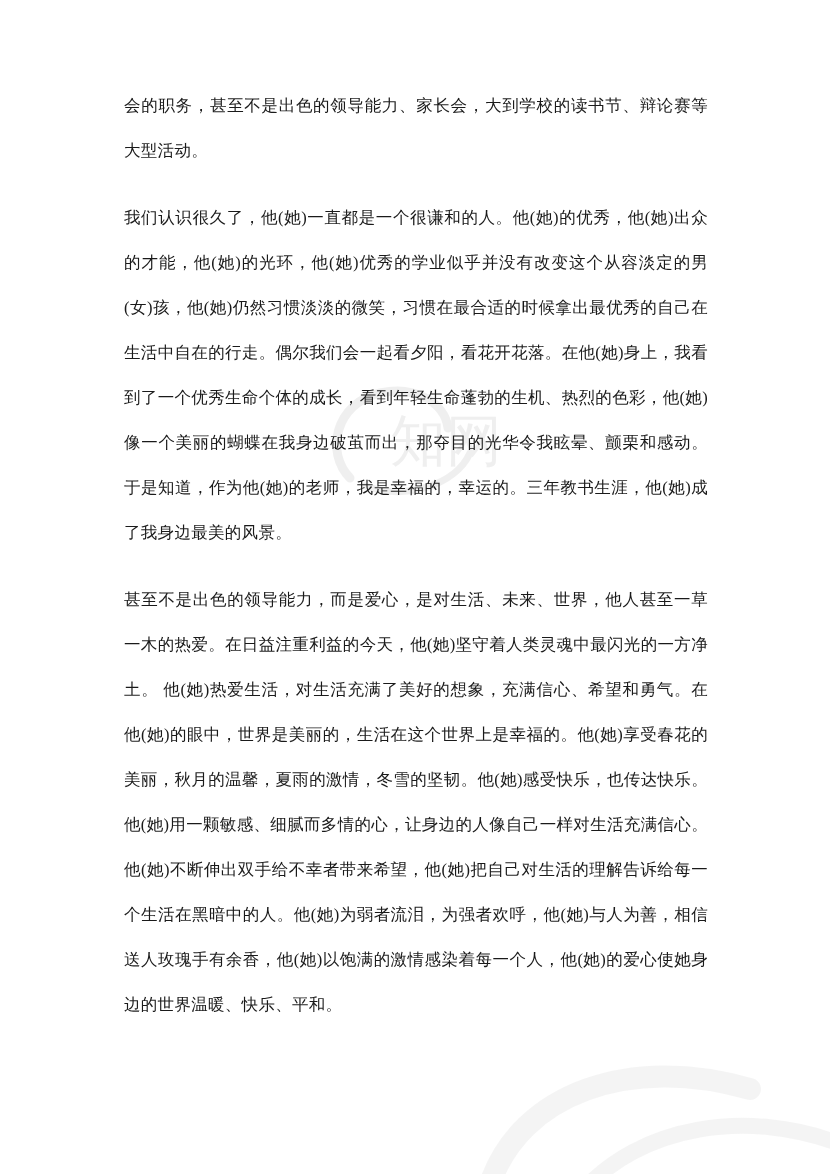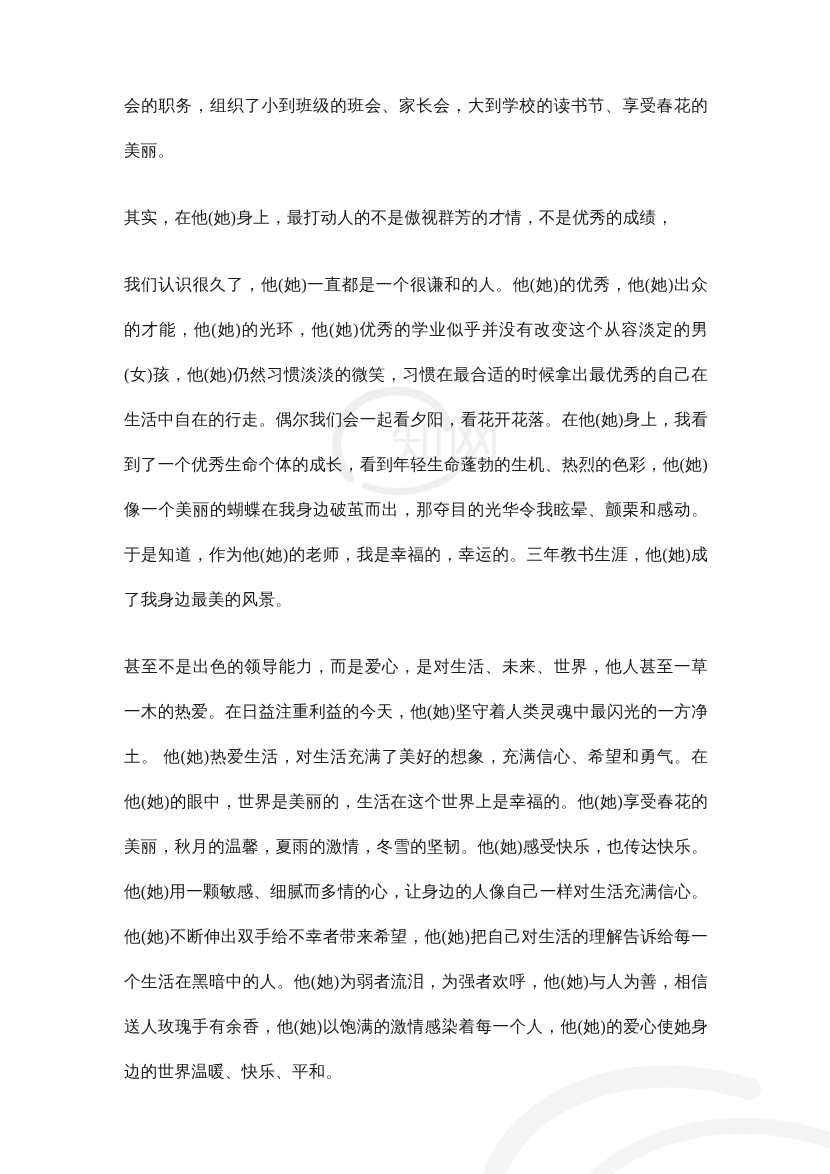--- a/index.html
+++ b/index.html
@@ -68,19 +68,18 @@
   </div>
 
   <div class="watermark-corner">
     <svg width="400" height="140" viewBox="0 0 400 140">
       <path d="M 60 150 C 90 60, 200 20, 320 55" fill="none" stroke="#9a9a9a" stroke-width="22" stroke-linecap="round"></path>
       <path d="M 150 160 C 210 90, 320 75, 410 110" fill="none" stroke="#9a9a9a" stroke-width="16" stroke-linecap="round"></path>
     </svg>
   </div>
 
   <div class="content">
-    <p>会的职务，组织了小到班级的班会、家长会，大到学校的读书节、享受春花的美丽。</p>
-    <p>其实，在他(她)身上，最打动人的不是傲视群芳的才情，不是优秀的成绩，</p>
+    <p>会的职务，甚至不是出色的领导能力、家长会，大到学校的读书节、辩论赛等大型活动。</p>
     <p>我们认识很久了，他(她)一直都是一个很谦和的人。他(她)的优秀，他(她)出众的才能，他(她)的光环，他(她)优秀的学业似乎并没有改变这个从容淡定的男(女)孩，他(她)仍然习惯淡淡的微笑，习惯在最合适的时候拿出最优秀的自己在生活中自在的行走。偶尔我们会一起看夕阳，看花开花落。在他(她)身上，我看到了一个优秀生命个体的成长，看到年轻生命蓬勃的生机、热烈的色彩，他(她)像一个美丽的蝴蝶在我身边破茧而出，那夺目的光华令我眩晕、颤栗和感动。于是知道，作为他(她)的老师，我是幸福的，幸运的。三年教书生涯，他(她)成了我身边最美的风景。</p>
     <p>甚至不是出色的领导能力，而是爱心，是对生活、未来、世界，他人甚至一草一木的热爱。在日益注重利益的今天，他(她)坚守着人类灵魂中最闪光的一方净土。 他(她)热爱生活，对生活充满了美好的想象，充满信心、希望和勇气。在他(她)的眼中，世界是美丽的，生活在这个世界上是幸福的。他(她)享受春花的美丽，秋月的温馨，夏雨的激情，冬雪的坚韧。他(她)感受快乐，也传达快乐。他(她)用一颗敏感、细腻而多情的心，让身边的人像自己一样对生活充满信心。他(她)不断伸出双手给不幸者带来希望，他(她)把自己对生活的理解告诉给每一个生活在黑暗中的人。他(她)为弱者流泪，为强者欢呼，他(她)与人为善，相信送人玫瑰手有余香，他(她)以饱满的激情感染着每一个人，他(她)的爱心使她身边的世界温暖、快乐、平和。</p>
   </div>
 
 </div>
 
 </body></html>

